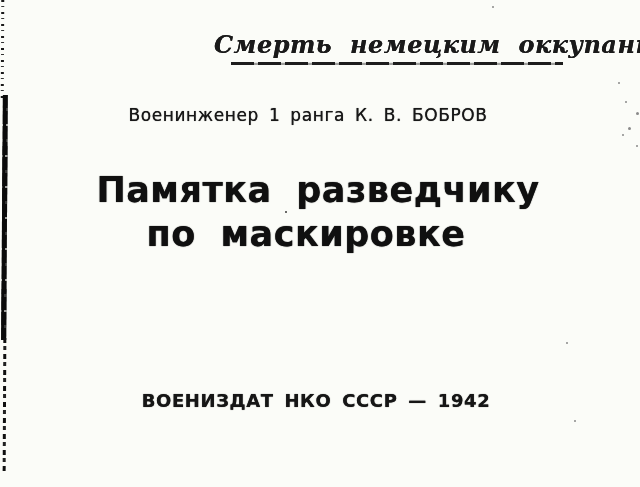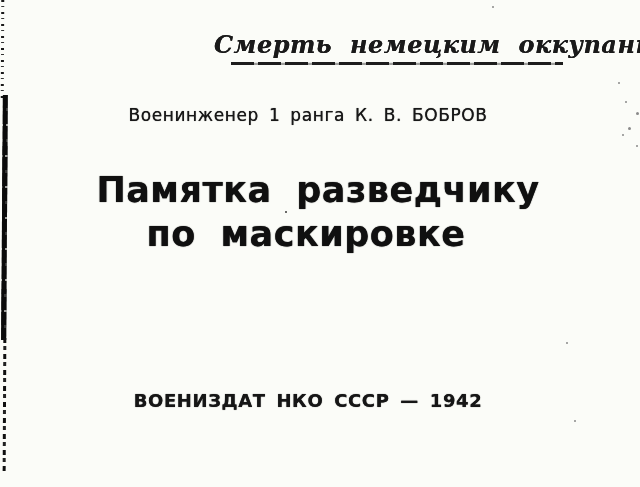--- a/index.html
+++ b/index.html
@@ -57,21 +57,21 @@
     color: #101010;
     text-shadow: 0 0 1px #101010;
     margin: 0;
   }
   .title-line-1 { left: 0; top: 170px; width: 636px; }
   .title-line-2 { left: 0; top: 214px; width: 612px; }
 
   
   .imprint {
     position: absolute;
-    left: 8px; top: 390px; width: 600px;
+    left: 16px; top: 390px; width: 600px;
     text-align: center; white-space: nowrap;
     font-size: 18px; font-weight: bold;
     letter-spacing: 0.6px; word-spacing: 4px;
     color: #161616;
     text-shadow: 0 0 0.8px #161616;
   }
 
   
   .binding-strip { position: absolute; left: 0; top: 0; width: 10px; height: 487px; }
   .strip-seg { position: absolute; }

